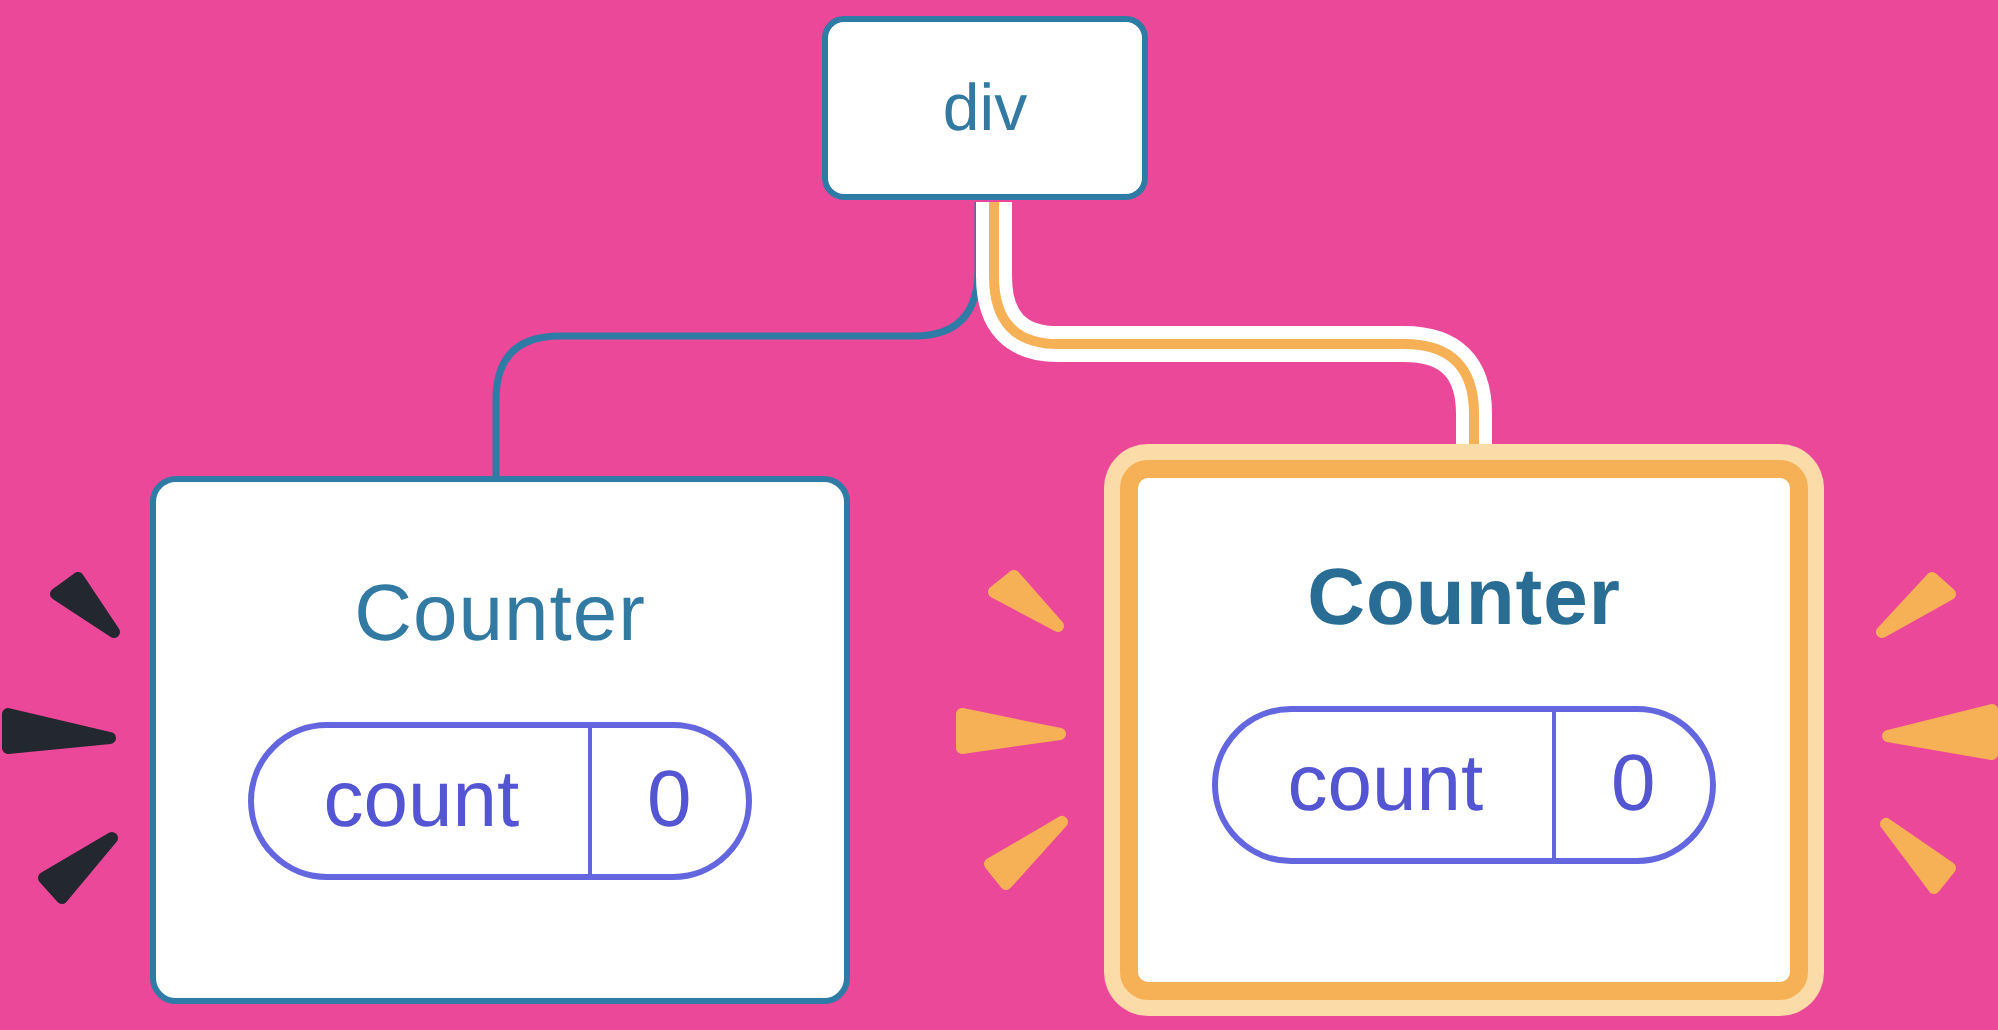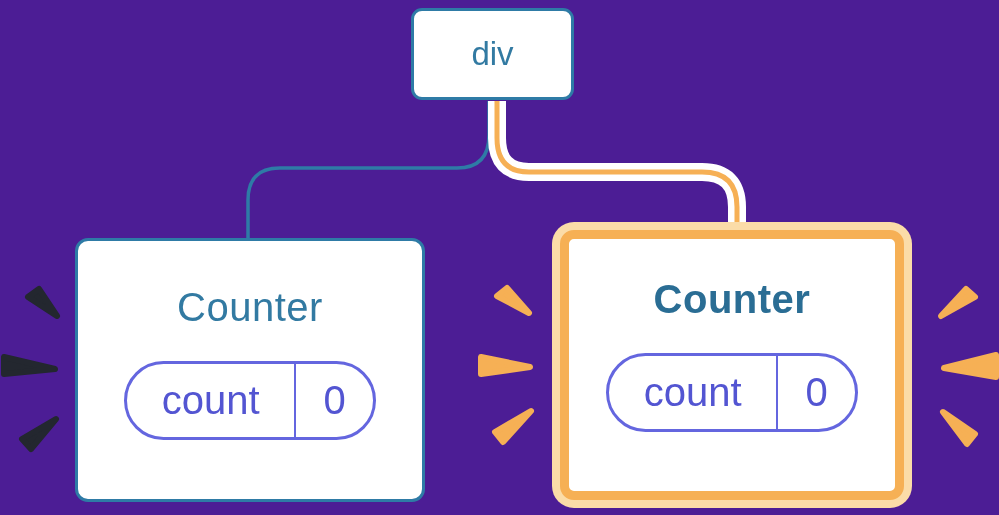--- a/index.html
+++ b/index.html
@@ -13,21 +13,21 @@
     --title_right: #2A6D94;
     --card_bg: #FFFFFF;
   }
   * { margin: 0; padding: 0; box-sizing: border-box; }
   html, body { background: #ffffff; }
   body { font-family: "Liberation Sans", sans-serif; }
   .canvas {
     position: relative;
     width: 999px;
     height: 515px;
-    background: #4c1d95;
+    background: #ec4899;
     overflow: hidden;
   }
   .layer {
     position: absolute;
     left: 0; top: 0;
     width: 999px; height: 515px;
   }
   .node {
     position: absolute;
     background: var(--card_bg);

